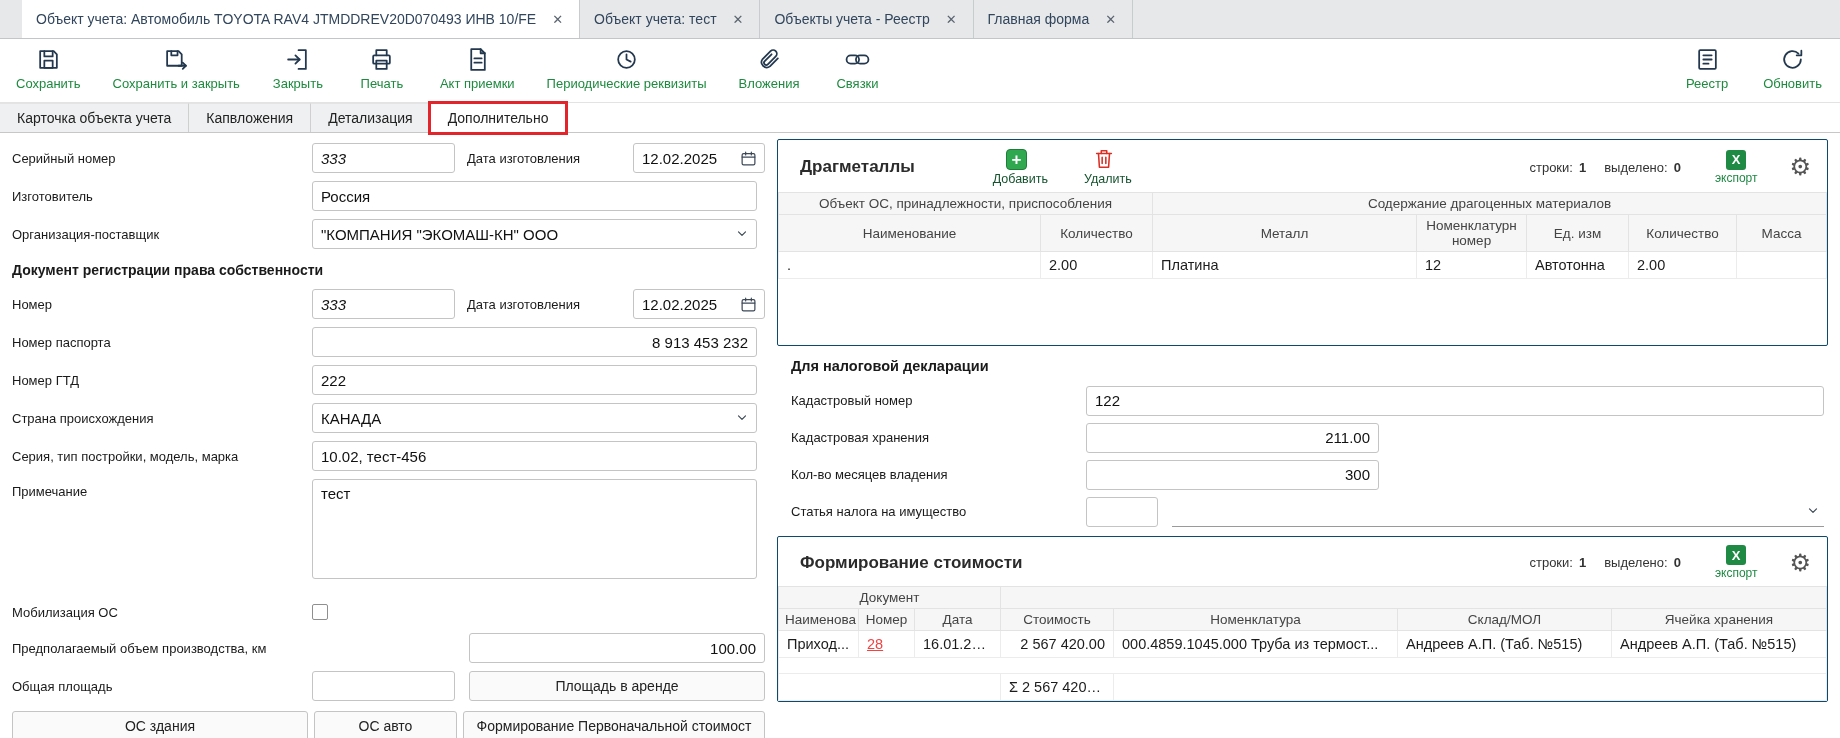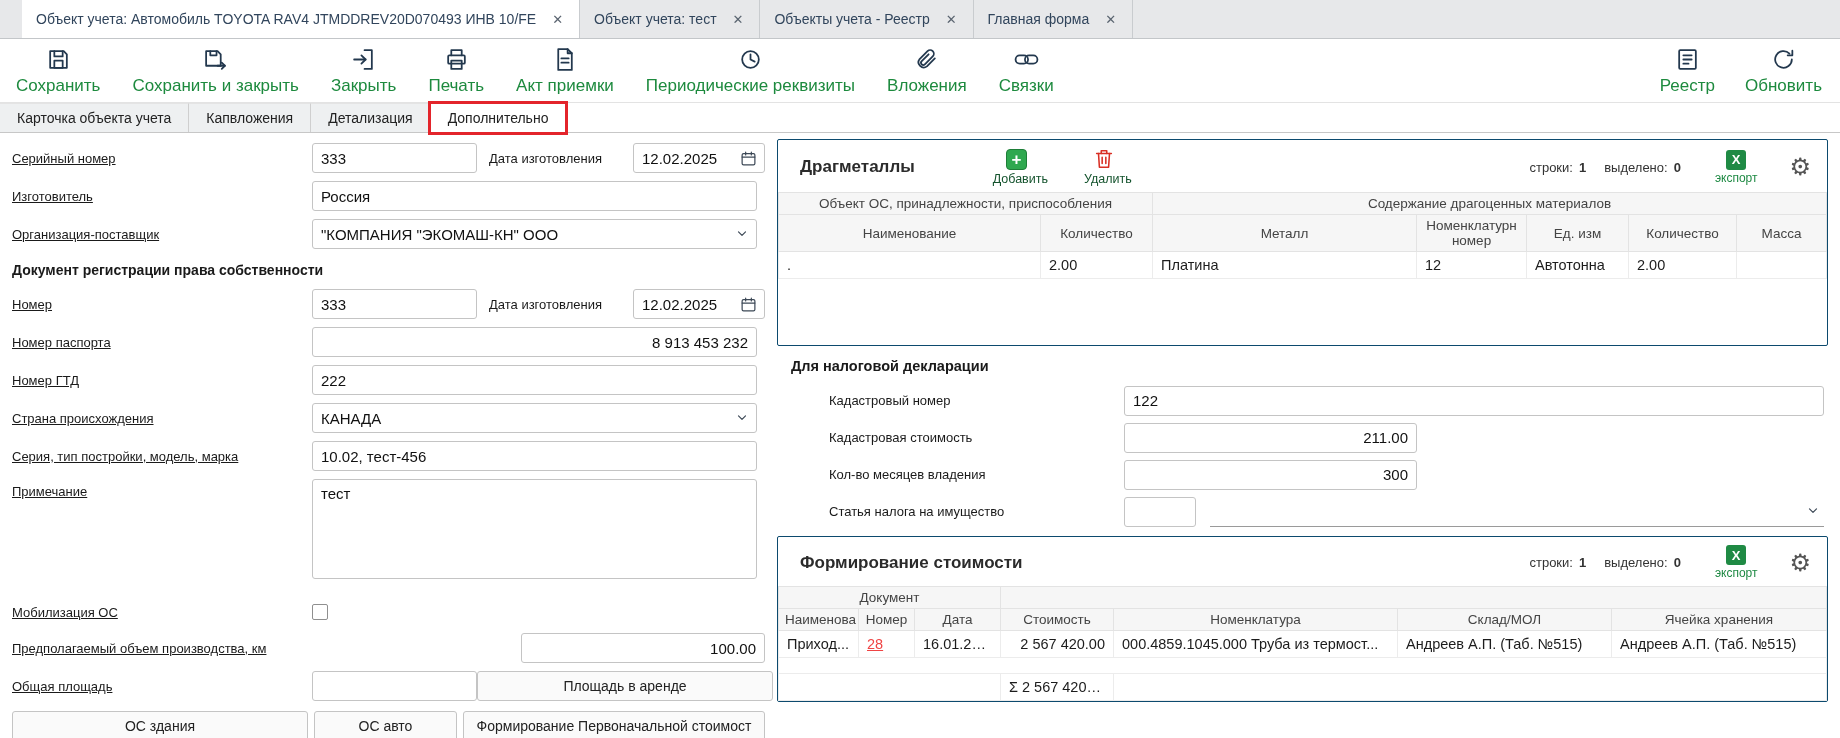--- a/index.html
+++ b/index.html
@@ -16,46 +16,46 @@
   .wtab-close { color:#5a6470; font-size:13px; padding:0 2px; }
 
   
   .toolbar { height:64px; display:flex; align-items:flex-start; gap:32px;
     padding:7px 18px 0 16px; background:#fff; border-bottom:1px solid #e3e3e3; }
   .tool { display:flex; flex-direction:column; align-items:center; gap:4px;
     cursor:pointer; min-width:52px; }
   .tico { height:26px; display:flex; align-items:center; }
   .tico svg { width:25px; height:25px; stroke:#23384e; fill:none;
     stroke-width:1.7; stroke-linecap:round; stroke-linejoin:round; }
-  .tlabel { font-size:17px; color:#1d8a3e; white-space:nowrap; }
+  .tlabel { font-size:13px; color:#1d8a3e; white-space:nowrap; }
   .toolbar-right { margin-left:auto; display:flex; gap:30px; }
 
   
   .subtabs { height:30px; display:flex; border-bottom:1px solid #c7c7c7; background:#fff; }
   .stab { display:flex; align-items:center; padding:0 17px; font-size:14px; color:#222;
     background:#eef0f1; border-right:1px solid #cfcfcf; border-top:1px solid #e4e4e4;
     cursor:pointer; position:relative; white-space:nowrap; }
   .stab.active { background:#fff; }
   .stab.red-highlight::after { content:""; position:absolute; inset:-3px;
     border:3px solid #e3242b; pointer-events:none; z-index:3; }
 
   
   .content { display:flex; height:605px; }
 
   
   .left-panel { width:775px; padding:6px 10px 0 12px; overflow:hidden; flex-shrink:0; }
   .form-row { display:flex; align-items:center; min-height:38px; }
   .form-row.top { align-items:flex-start; }
-  .flabel { width:300px; flex-shrink:0; font-size:13px; color:#1a1a1a; padding-right:6px;text-decoration:underline; }
+  .flabel { width:300px; flex-shrink:0; font-size:13px; color:#1a1a1a; padding-right:6px; }
   .form-row.top .flabel { padding-top:9px; }
   .fields { flex:1; display:flex; align-items:center; }
   .txt { height:30px; border:1px solid #c4c4c4; border-radius:3px; padding:0 8px;
     font-size:15px; font-family:inherit; color:#111; background:#fff; }
   .txt.right { text-align:right; }
-  .w-s { width:165px; } .w-f { width:445px; } .w-m { width:244px; margin-left:auto; }
+  .w-s { width:143px;font-style:italic; } .w-f { width:445px; } .w-m { width:296px; margin-left:auto; }
   .inline-label { flex:1; font-size:13px; color:#1a1a1a; padding-left:12px; }
   .input-like { height:30px; border:1px solid #c4c4c4; border-radius:3px; background:#fff;
     display:flex; align-items:center; justify-content:space-between; padding:0 7px 0 8px;
     font-size:15px; color:#111; }
   .date-box { width:132px; }
   .sel-f { width:445px; }
   .icon-svg { stroke:#3c4856; fill:none; stroke-width:1.7; stroke-linecap:round; stroke-linejoin:round; }
   textarea.note { width:445px; height:100px; border:1px solid #c4c4c4; border-radius:3px;
     padding:5px 8px; font-size:15px; font-family:inherit; resize:none; color:#111; }
   .checkbox { width:16px; height:16px; border:1px solid #8f8f8f; border-radius:2px; background:#fff; }
@@ -96,21 +96,21 @@
   td.num-r { text-align:right; }
   a.cell-link { color:#ef4444; text-decoration:underline; cursor:pointer; }
   .grid-spacer { height:66px; }
   td.gap-cell { border:none; height:16px; }
   .sum-cell { font-size:14.5px; }
 
   
   .tax-section { margin:12px 4px 6px 14px; }
   .tax-title { font-size:14.5px; font-weight:bold; color:#1a1a1a; margin:4px 0 8px 0; }
   .tax-row { display:flex; align-items:center; min-height:37px; }
-  .tax-label { width:295px; flex-shrink:0; font-size:13px; color:#1a1a1a;margin-left:38px; }
+  .tax-label { width:295px; flex-shrink:0; font-size:13px; color:#1a1a1a; }
   .tax-fields { flex:1; display:flex; align-items:center; }
   .w-num { flex:1; } .w-cost { width:293px; } .w-tiny { width:72px; }
   .lookup { flex:1; margin-left:14px; height:30px; border-bottom:1px solid #9a9a9a;
     display:flex; align-items:center; justify-content:flex-end; padding-right:4px; }
 
   .bold-section { font-size:14px; font-weight:bold; color:#1a1a1a;
     min-height:30px; display:flex; align-items:center; margin-top:2px; }
 </style>
 </head>
 <body>
@@ -455,21 +455,21 @@
       <div class="tax-title">Для налоговой декларации</div>
 
       <div class="tax-row">
         <span class="tax-label">Кадастровый номер</span>
         <div class="tax-fields">
           <input class="txt w-num" value="122" style="">
         </div>
       </div>
 
       <div class="tax-row">
-        <span class="tax-label">Кадастровая стоимость</span>
+        <span class="tax-label">Кадастровая хранения</span>
         <div class="tax-fields">
           <input class="txt w-cost right" value="211.00" style="">
         </div>
       </div>
 
       <div class="tax-row">
         <span class="tax-label">Кол-во месяцев владения</span>
         <div class="tax-fields">
           <input class="txt w-cost right" value="300" style="">
         </div>

